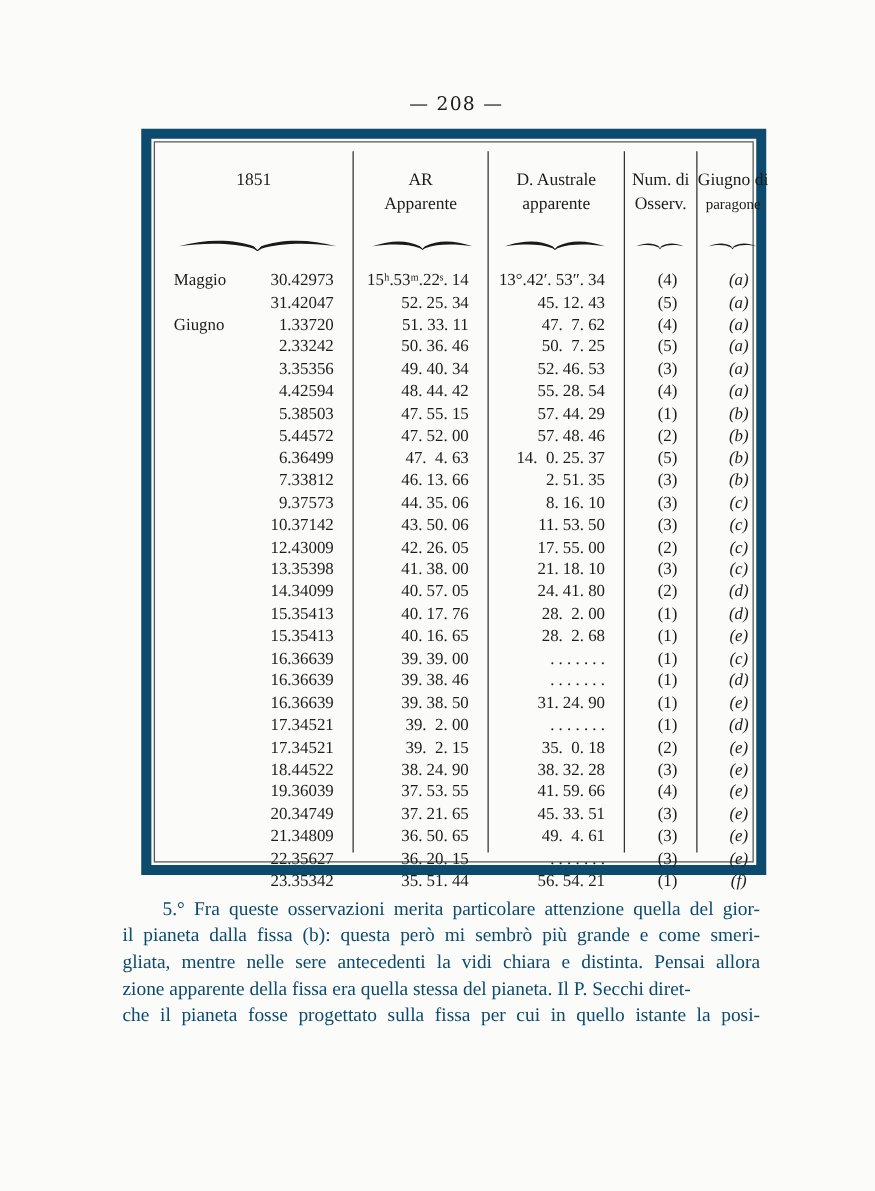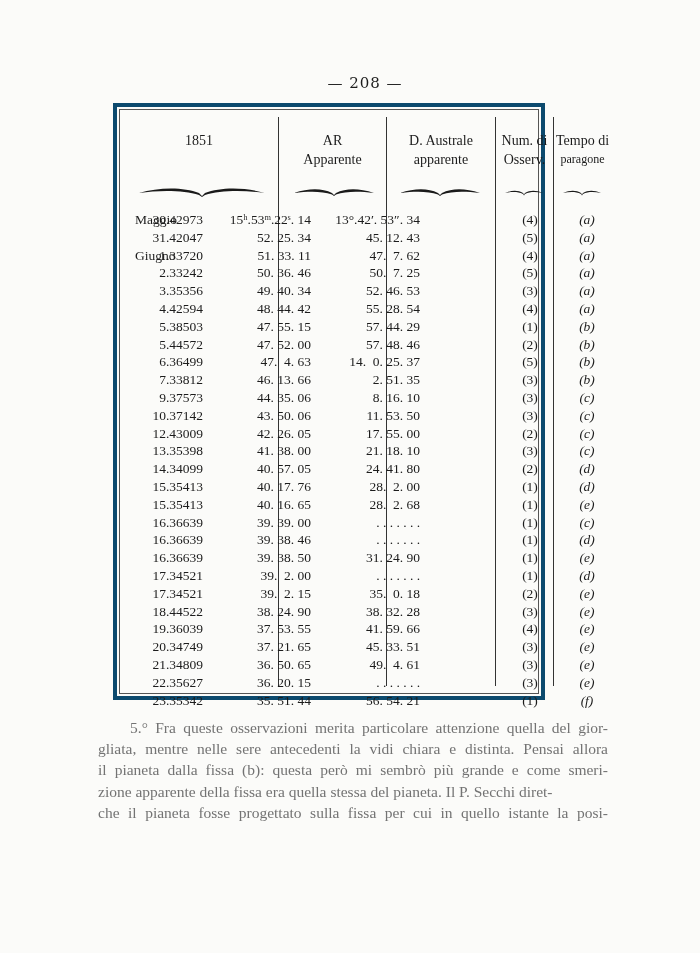--- a/index.html
+++ b/index.html
@@ -5,22 +5,22 @@
   html, body { margin:0; padding:0; }
   body {
     width:700px; height:953px; background:#fbfbf9; position:relative; overflow:hidden;
     font-family:"DejaVu Serif","Liberation Serif",serif; color:#1c1c1c;
   }
   .page-number {
     position:absolute; top:74px; left:0; width:730px; text-align:center;
     font-size:15px; letter-spacing:1px;
   }
   .table-frame {
-    position:absolute; left:113px; top:103px; width:432px; height:597px;
-    border:4px solid #0c4a6e; box-sizing:border-box;
+    position:absolute; left:113px; top:103px; width:500px; height:597px;
+    border:8px solid #0c4a6e; box-sizing:border-box;
     box-shadow: inset 0 0 0 2px #fbfbf9, inset 0 0 0 3px #555;
   }
   .col-divider { position:absolute; top:10px; bottom:10px; width:1px; background:#333; }
   .head {
     position:absolute; top:24px; text-align:center; font-size:14px; line-height:19px;
     font-family:"Liberation Serif",serif;
   }
   .head .small { font-size:12px; }
   .flourish { position:absolute; top:78px; height:12px; }
   .flourish svg { display:block; width:100%; height:100%; }
@@ -30,21 +30,21 @@
   .cell { position:absolute; top:0; white-space:pre; }
   .c-month { left:18px; }
   .c-time  { right:338px; text-align:right; }
   .c-ar    { right:230px; text-align:right; }
   .c-dec   { right:121px; text-align:right; }
   .c-num   { left:388px; width:50px; text-align:center; }
   .c-fix   { left:444px; width:52px; text-align:center; font-style:italic; }
   .para {
     position:absolute; left:98px; top:717px; width:510px;
     font-family:"Liberation Serif",serif; font-size:15.5px; line-height:21.2px;
-    text-align:justify; color:#737373;
+    text-align:justify; color:#0c4a6e;
   }
   .para .line { display:block; text-align:justify; text-align-last:justify; white-space:nowrap; }
   .para .first { padding-left:32px; }
   .para .last { text-align-last:left; }
 </style>
 </head>
 <body>
 
 <div class="page-number">— 208 —</div>
 
@@ -63,21 +63,21 @@
   </div>
   <div class="head" style="left:162px;width:107px">
     <div>AR</div>
     <div>Apparente</div>
   </div>
   <div class="head" style="left:379px;width:57px">
     <div>Num. di</div>
     <div>Osserv.</div>
   </div>
   <div class="head" style="left:437px;width:57px">
-    <div>Tempo di</div>
+    <div>Giugno di</div>
     <div class="small">paragone</div>
   </div>
 
   <div class="flourish" style="left:22px;width:126px">
     <svg viewBox="0 0 126 12" preserveAspectRatio="none">
         <path d="M0 8 C20 2,45 2,60 8 L63 11 L66 8 C81 2,106 2,126 8 C106 5,81 5,66 10 L63 12 L60 10 C45 5,20 5,0 8Z" fill="#1a1a1a"></path>
       </svg>
   </div>
   <div class="flourish" style="left:177px;width:80px">
     <svg viewBox="0 0 80 12" preserveAspectRatio="none">
@@ -323,17 +323,17 @@
     <span class="cell c-ar">35. 51. 44</span>
     <span class="cell c-dec">56. 54. 21</span>
     <span class="cell c-num">(1)</span>
     <span class="cell c-fix">(f)</span>
   </div>
     </div>
 </div>
 
 <div class="para" id="para">
     <span class="line first">5.° Fra queste osservazioni merita particolare attenzione quella del gior-</span>
+    <span class="line">il pianeta dalla fissa (b): questa però mi sembrò più grande e come smeri-</span>
     <span class="line">gliata, mentre nelle sere antecedenti la vidi chiara e distinta. Pensai allora</span>
-    <span class="line">il pianeta dalla fissa (b): questa però mi sembrò più grande e come smeri-</span>
     <span class="line last">zione apparente della fissa era quella stessa del pianeta. Il P. Secchi diret-</span>
     <span class="line">che il pianeta fosse progettato sulla fissa per cui in quello istante la posi-</span>
   </div>
 
 </body></html>

